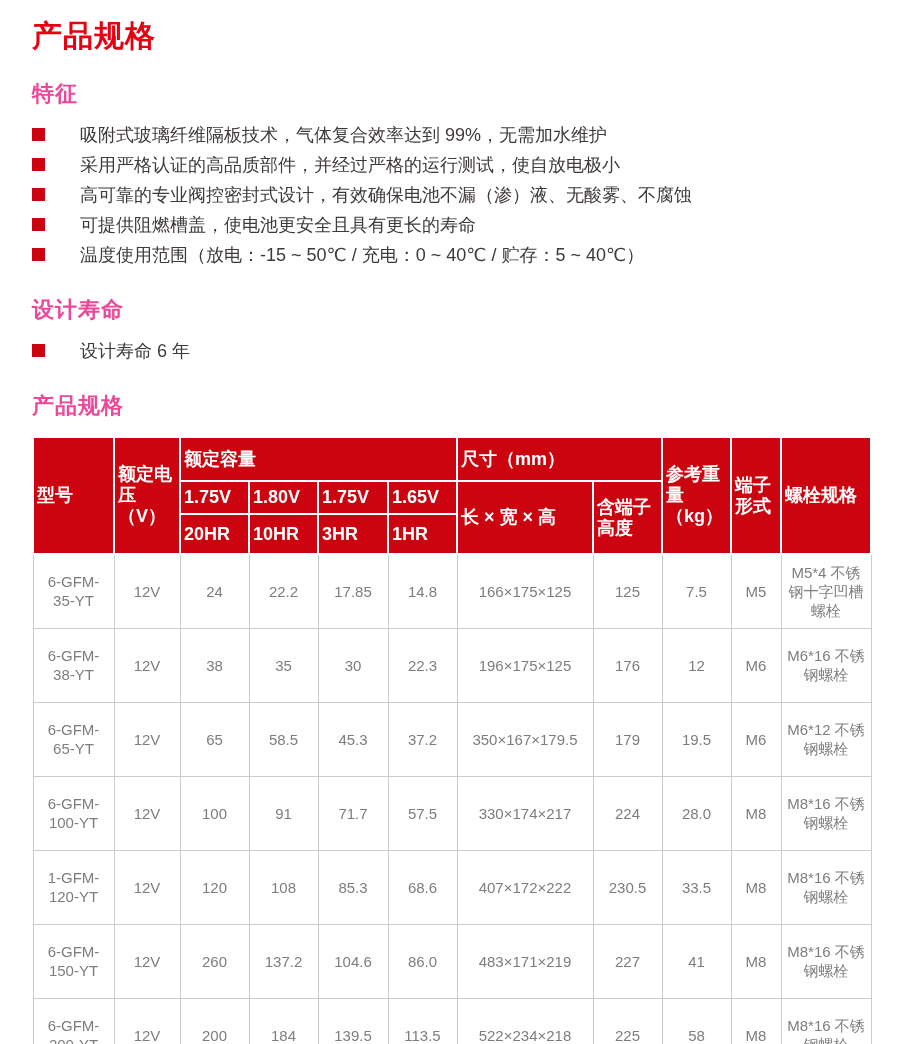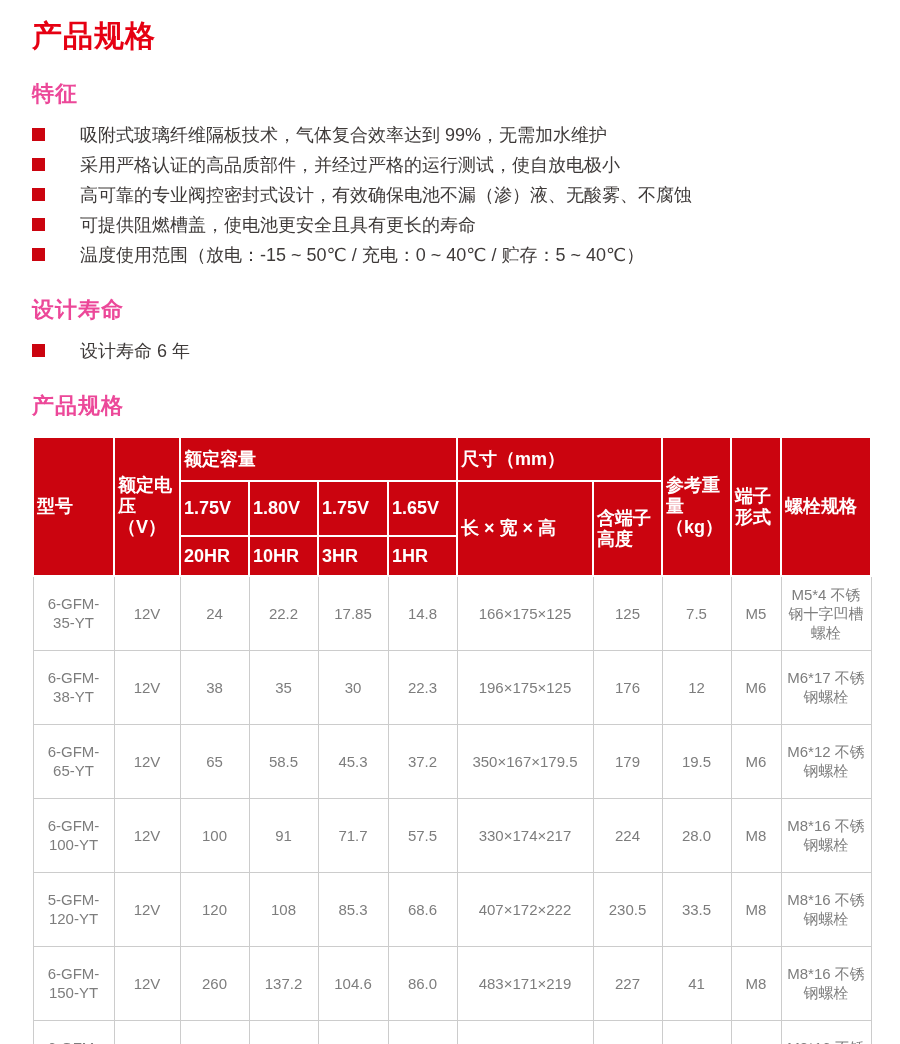--- a/index.html
+++ b/index.html
@@ -58,21 +58,21 @@
     color: #ffffff;
     border: 2px solid #ffffff;
     font-weight: bold;
     font-size: 17px;
     line-height: 21px;
     text-align: left;
     vertical-align: middle;
     padding: 2px 3px;
   }
   table.spec thead tr.hr1 th { height: 44px; font-size: 18px; }
-  table.spec thead tr.hr2 th { height: 55px; font-size: 18px; }
+  table.spec thead tr.hr2 th { height: 33px; font-size: 18px; }
   table.spec thead tr.hr3 th { height: 40px; font-size: 18px; }
   table.spec thead th.small { font-size: 17px; }
   table.spec tbody td {
     background: #ffffff;
     border: 1px solid #cccccc;
     color: #7d7d7d;
     font-size: 15px;
     line-height: 19px;
     text-align: center;
     vertical-align: middle;
@@ -160,21 +160,21 @@
           <td>6-GFM-38-YT</td>
           <td>12V</td>
           <td>38</td>
           <td>35</td>
           <td>30</td>
           <td>22.3</td>
           <td>196×175×125</td>
           <td>176</td>
           <td>12</td>
           <td>M6</td>
-          <td>M6*17 不锈钢螺栓</td>
+          <td>M6*16 不锈钢螺栓</td>
         </tr>
         <tr>
           <td>6-GFM-65-YT</td>
           <td>12V</td>
           <td>65</td>
           <td>58.5</td>
           <td>45.3</td>
           <td>37.2</td>
           <td>350×167×179.5</td>
           <td>179</td>
@@ -189,21 +189,21 @@
           <td>91</td>
           <td>71.7</td>
           <td>57.5</td>
           <td>330×174×217</td>
           <td>224</td>
           <td>28.0</td>
           <td>M8</td>
           <td>M8*16 不锈钢螺栓</td>
         </tr>
         <tr>
-          <td>5-GFM-120-YT</td>
+          <td>1-GFM-120-YT</td>
           <td>12V</td>
           <td>120</td>
           <td>108</td>
           <td>85.3</td>
           <td>68.6</td>
           <td>407×172×222</td>
           <td>230.5</td>
           <td>33.5</td>
           <td>M8</td>
           <td>M8*16 不锈钢螺栓</td>

